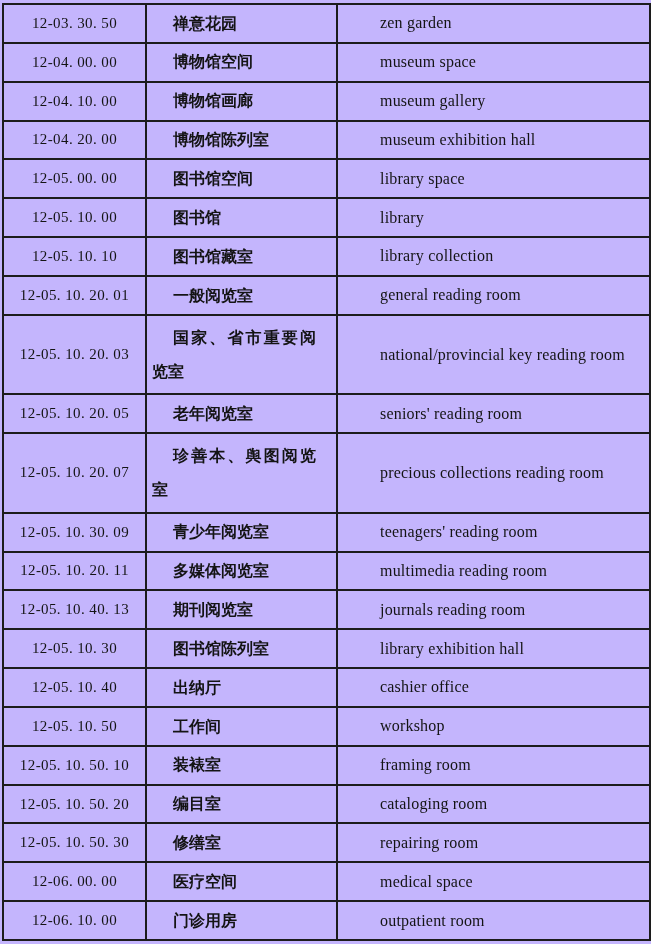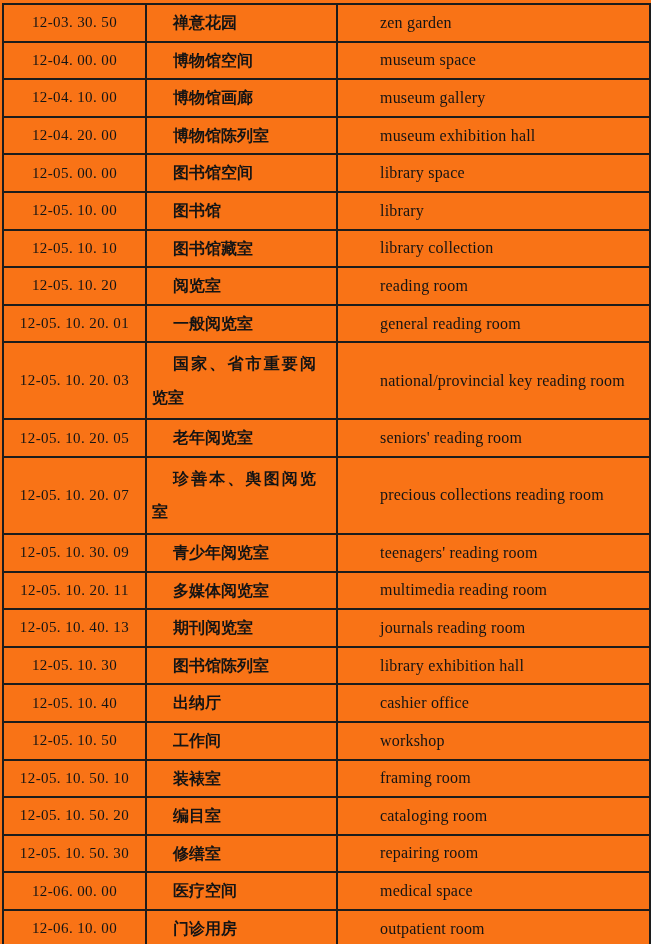--- a/index.html
+++ b/index.html
@@ -4,21 +4,21 @@
 <style>
   html, body {
     margin: 0;
     padding: 0;
     background: #ffffff;
   }
   .page {
     position: relative;
     width: 651px;
     height: 944px;
-    background: #f97316;
+    background: #c4b5fd;
     overflow: hidden;
   }
   table.term-table {
     position: absolute;
     left: 2px;
     top: 3px;
     width: 647px;
     height: 938px;
     border-collapse: collapse;
     table-layout: fixed;
@@ -99,25 +99,20 @@
     <td class="code">12-05. 10. 00</td>
     <td class="zh">图书馆</td>
     <td class="en">library</td>
   </tr>
         <tr class="row">
     <td class="code">12-05. 10. 10</td>
     <td class="zh">图书馆藏室</td>
     <td class="en">library collection</td>
   </tr>
         <tr class="row">
-    <td class="code">12-05. 10. 20</td>
-    <td class="zh">阅览室</td>
-    <td class="en">reading room</td>
-  </tr>
-        <tr class="row">
     <td class="code">12-05. 10. 20. 01</td>
     <td class="zh">一般阅览室</td>
     <td class="en">general reading room</td>
   </tr>
         <tr class="row tall">
     <td class="code">12-05. 10. 20. 03</td>
     <td class="zh">国家、省市重要阅览室</td>
     <td class="en">national/provincial key reading room</td>
   </tr>
         <tr class="row">

